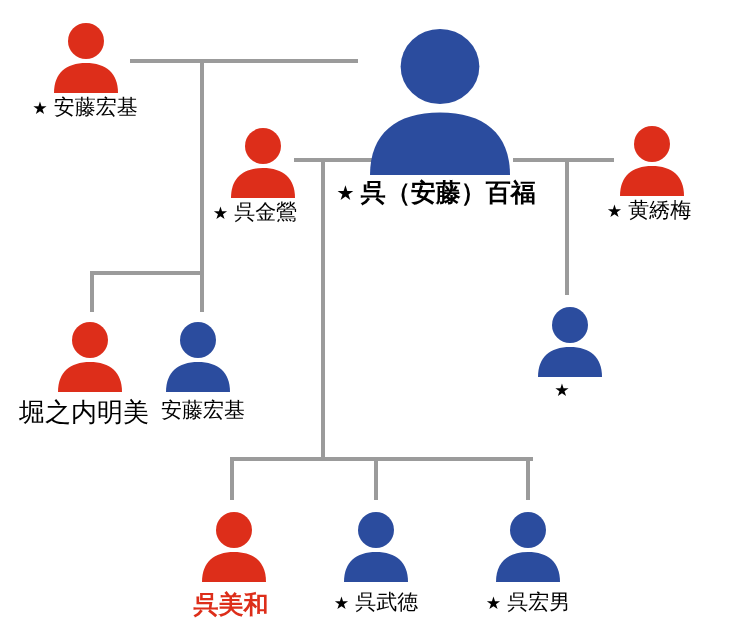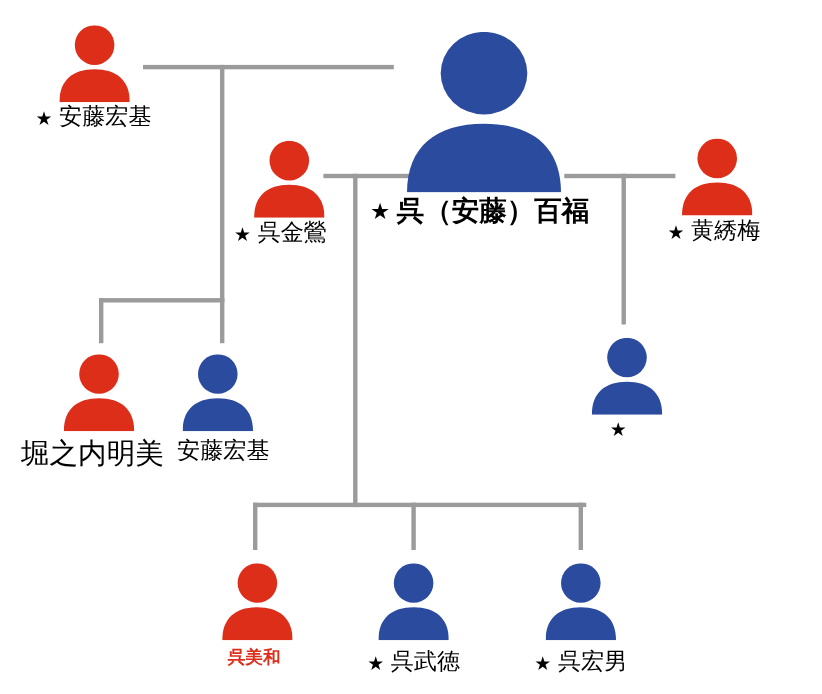--- a/index.html
+++ b/index.html
@@ -120,21 +120,21 @@
     <div class="person-label" style="left: 203px; top: 399px; font-size: 21px; color: rgb(0, 0, 0);">
 
       <span class="pname">安藤宏基</span>
     </div>
   </div>
 
   <div class="person">
     <svg class="person-svg" preserveAspectRatio="none" width="64" height="70" viewBox="0 0 64 70" style="left: 202px; top: 512px; fill: rgb(221, 46, 26);">
       <use href="#person-shape"></use>
     </svg>
-    <div class="person-label bold" style="left: 231px; top: 591px; font-size: 16px; color: rgb(221, 46, 26);">
+    <div class="person-label bold" style="left: 231px; top: 591px; font-size: 25px; color: rgb(221, 46, 26);">
 
       <span class="pname">呉美和</span>
     </div>
   </div>
 
   <div class="person">
     <svg class="person-svg" preserveAspectRatio="none" width="64" height="70" viewBox="0 0 64 70" style="left: 344px; top: 512px; fill: rgb(43, 76, 158);">
       <use href="#person-shape"></use>
     </svg>
     <div class="person-label" style="left: 376px; top: 591px; font-size: 21px; color: rgb(0, 0, 0);">

